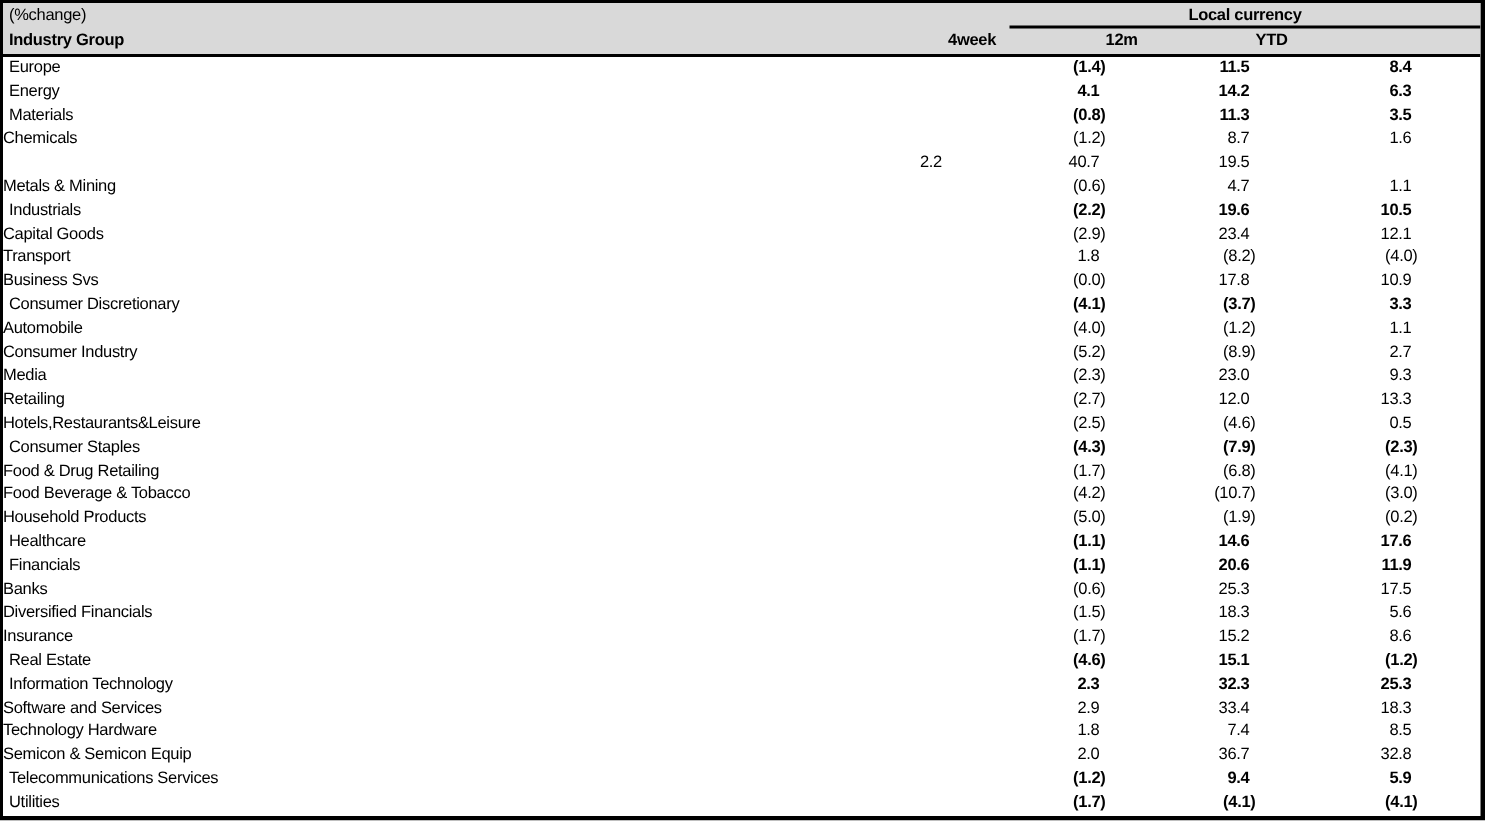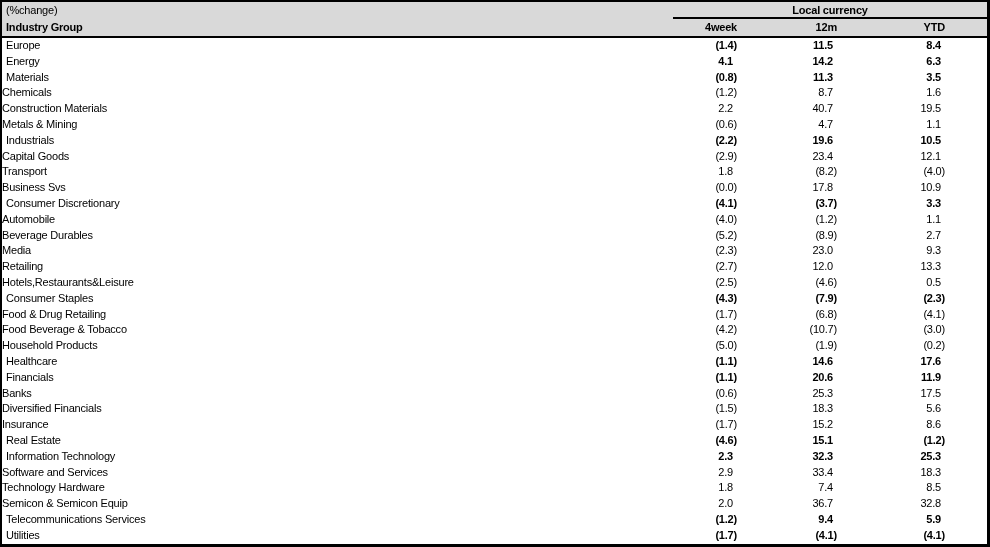--- a/index.html
+++ b/index.html
@@ -48,21 +48,21 @@
   }
   .hdr-r2 {
     display: grid;
     grid-template-columns: 630px 105px 100px 108px 42px;
     height: 17px;
     font-weight: bold;
     font-size: 11px;
     line-height: 17px;
   }
   .ig { padding-left: 4px; }
-  .ch { text-align: right; }
+  .ch { }
   .body .row {
     display: grid;
     grid-template-columns: 630px 105px 100px 108px 42px;
     height: 15.81px;
     line-height: 15.81px;
     font-size: 11px;
     white-space: nowrap;
   }
   .label.main { padding-left: 4px; font-weight: normal; }
   .label.sub  { font-weight: normal; }
@@ -110,21 +110,20 @@
     <div></div>
   </div>
       <div class="row">
     <div class="label sub">Chemicals</div>
     <div class="val neg">(1.2)</div>
     <div class="val pos">8.7</div>
     <div class="val pos">1.6</div>
     <div></div>
   </div>
       <div class="row">
-    <div class="label sub">Construction Materials</div>
     <div class="val pos">2.2</div>
     <div class="val pos">40.7</div>
     <div class="val pos">19.5</div>
     <div></div>
   </div>
       <div class="row">
     <div class="label sub">Metals &amp; Mining</div>
     <div class="val neg">(0.6)</div>
     <div class="val pos">4.7</div>
     <div class="val pos">1.1</div>
@@ -166,21 +165,21 @@
     <div></div>
   </div>
       <div class="row">
     <div class="label sub">Automobile</div>
     <div class="val neg">(4.0)</div>
     <div class="val neg">(1.2)</div>
     <div class="val pos">1.1</div>
     <div></div>
   </div>
       <div class="row">
-    <div class="label sub">Beverage Durables</div>
+    <div class="label sub">Consumer Industry</div>
     <div class="val neg">(5.2)</div>
     <div class="val neg">(8.9)</div>
     <div class="val pos">2.7</div>
     <div></div>
   </div>
       <div class="row">
     <div class="label sub">Media</div>
     <div class="val neg">(2.3)</div>
     <div class="val pos">23.0</div>
     <div class="val pos">9.3</div>

